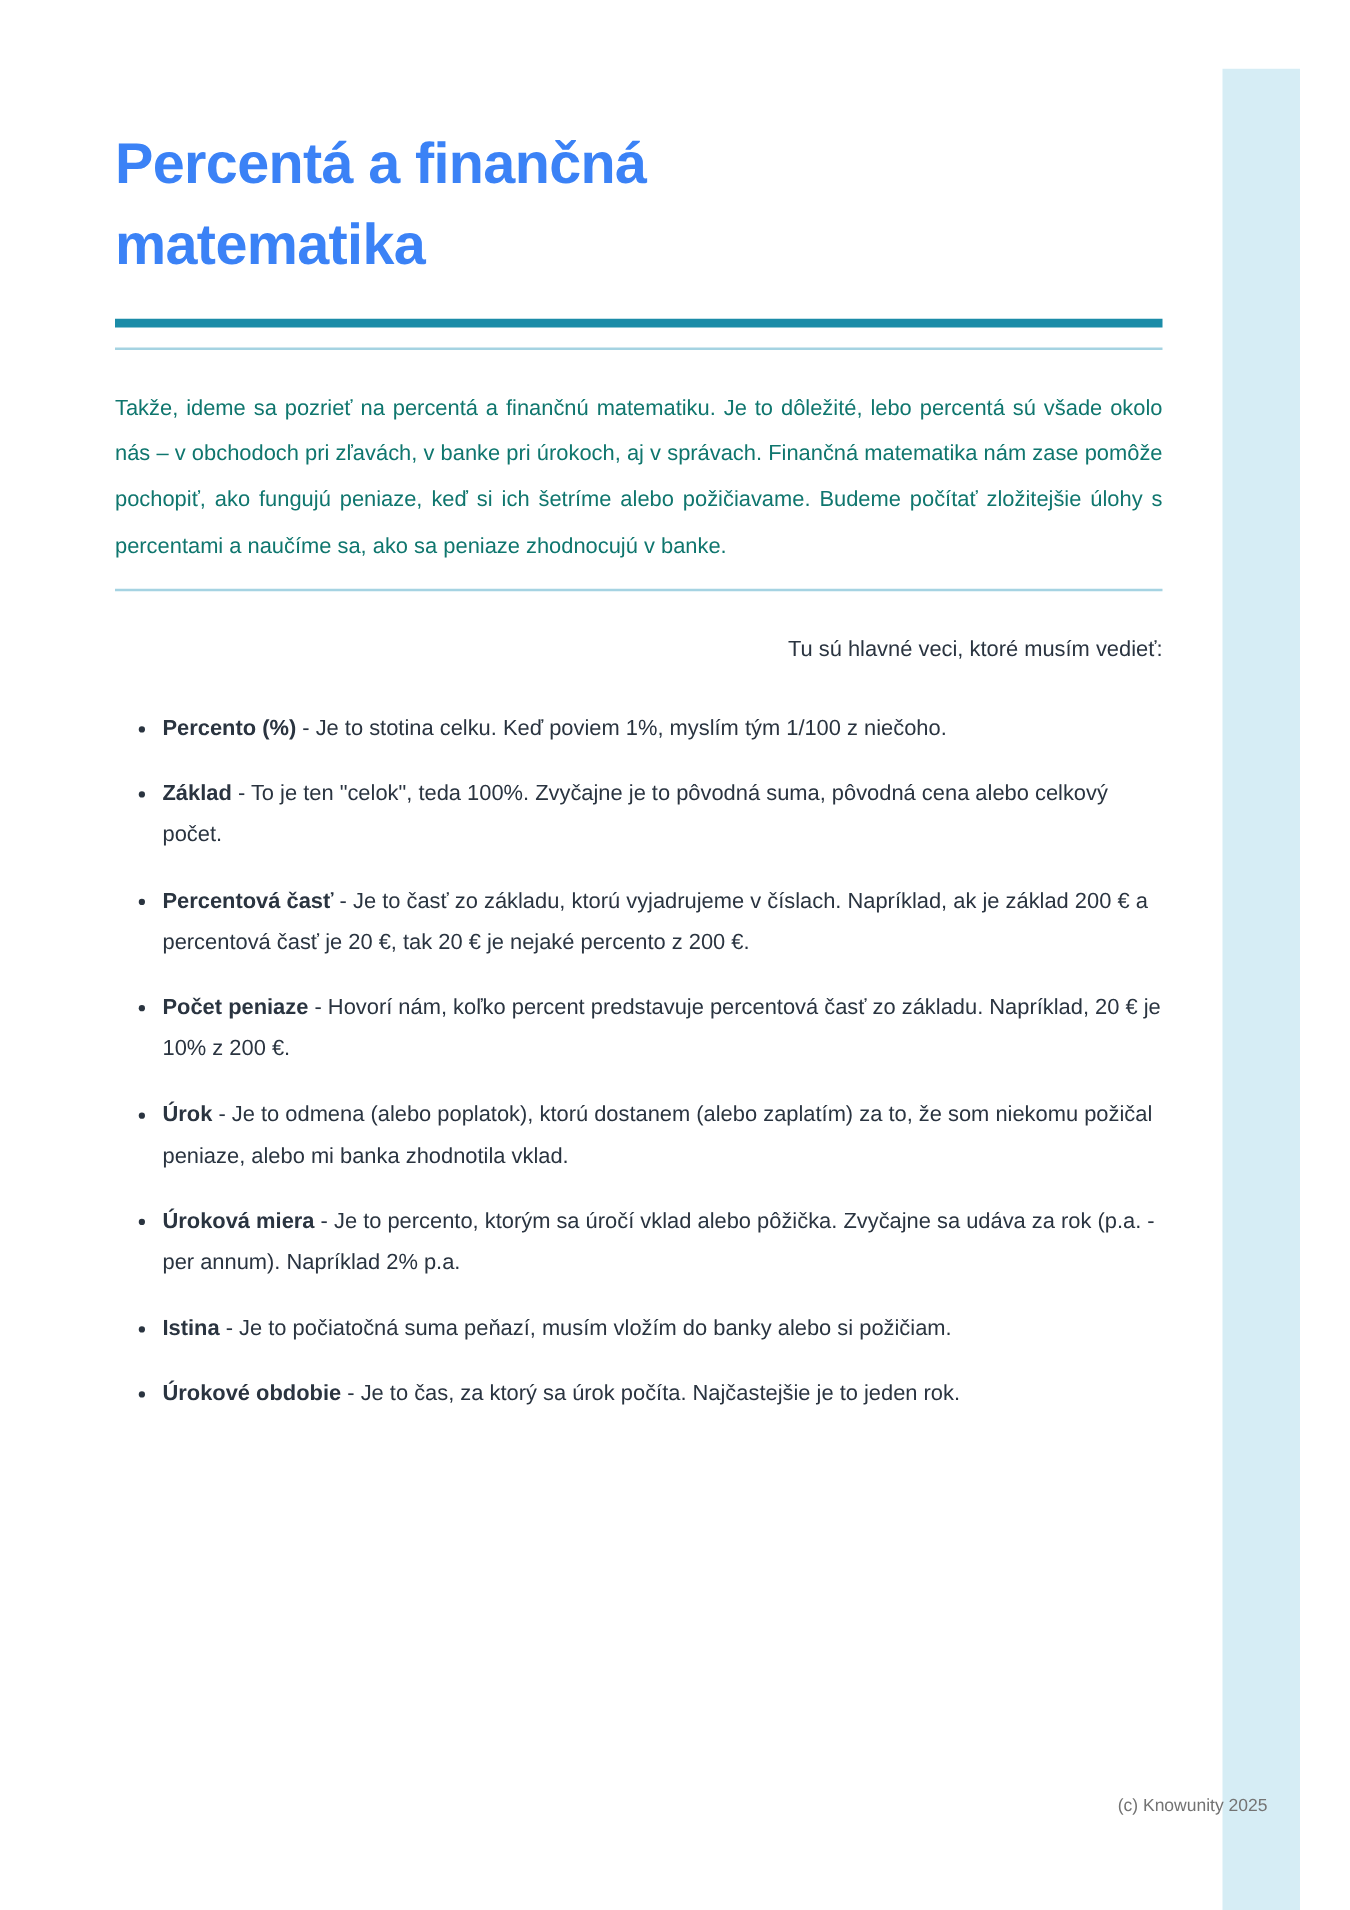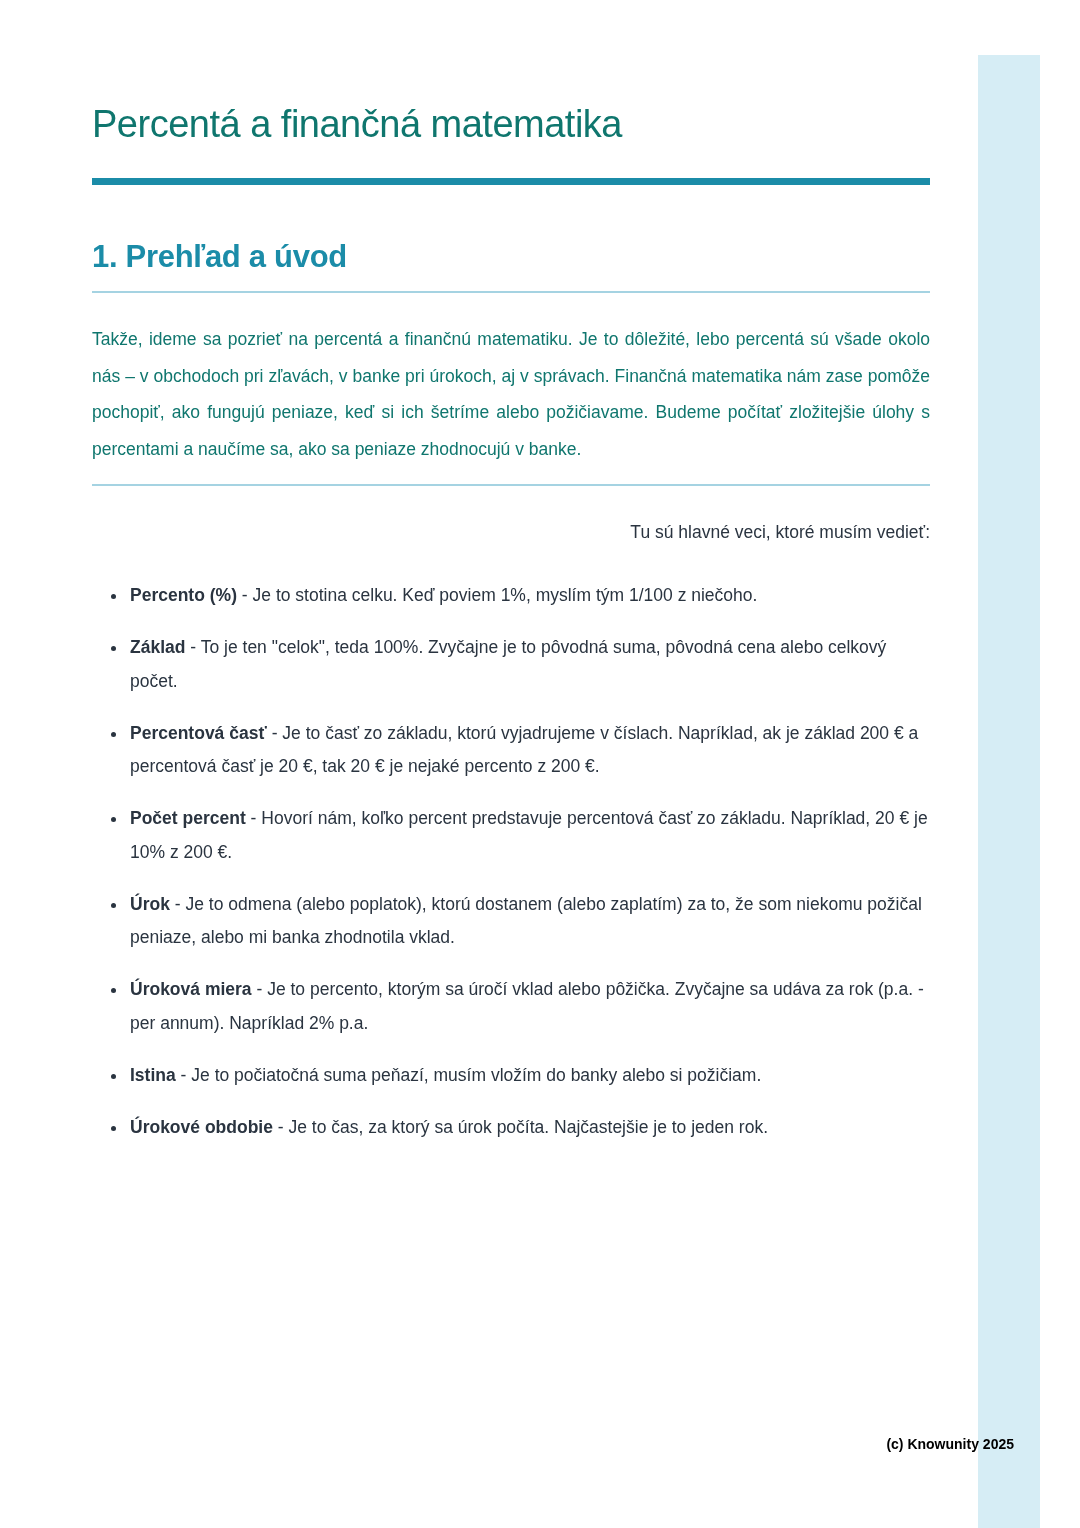--- a/index.html
+++ b/index.html
@@ -25,25 +25,25 @@
     position: absolute;
     left: 92px;
     top: 0;
     width: 838px;
     z-index: 2;
   }
   .doc-title {
     margin: 0;
     padding-top: 98px;
     max-width: 640px;
-    font-size: 38px;
+    font-size: 46px;
     line-height: 1.42;
-    font-weight: 400;
+    font-weight: 700;
     letter-spacing: -0.5px;
-    color: #0f766e;
+    color: #3b82f6;
   }
   .title-rule {
     height: 7px;
     background: #1b8ca8;
     margin-top: 26px;
     border: none;
   }
   .section-heading {
     margin: 0;
     padding-top: 54px;
@@ -83,59 +83,57 @@
     margin-bottom: 19px;
     padding-left: 2px;
     color: #2a3440;
   }
   .term { font-weight: 700; }
   .page-footer {
     position: absolute;
     top: 1436px;
     right: 66px;
     font-size: 14px;
-    color: #000000;
+    color: #737373;
     z-index: 3;
-    font-weight: bold;
   }
 </style>
 </head>
 <body>
 
 <div class="page">
 
   <div class="edge-strip"></div>
 
   <div class="content">
 
     <h1 class="doc-title">Percentá a finančná matematika</h1>
     <div class="title-rule"></div>
 
-    <h2 class="section-heading">1. Prehľad a úvod</h2>
     <div class="thin-rule"></div>
     <p class="body-paragraph">Takže, ideme sa pozrieť na percentá a finančnú matematiku. Je to dôležité, lebo percentá sú všade okolo nás – v obchodoch pri zľavách, v banke pri úrokoch, aj v správach. Finančná matematika nám zase pomôže pochopiť, ako fungujú peniaze, keď si ich šetríme alebo požičiavame. Budeme počítať zložitejšie úlohy s percentami a naučíme sa, ako sa peniaze zhodnocujú v banke.</p>
 
     <div class="thin-rule"></div>
     <p class="list-intro">Tu sú hlavné veci, ktoré musím vedieť:</p>
 
     <ul class="defs-list">
       <li>
         <span class="term">Percento (%)</span>
         <span>- Je to stotina celku. Keď poviem 1%, myslím tým 1/100 z niečoho.</span>
       </li>
       <li>
         <span class="term">Základ</span>
         <span>- To je ten "celok", teda 100%. Zvyčajne je to pôvodná suma, pôvodná cena alebo celkový počet.</span>
       </li>
       <li>
         <span class="term">Percentová časť</span>
         <span>- Je to časť zo základu, ktorú vyjadrujeme v číslach. Napríklad, ak je základ 200 € a percentová časť je 20 €, tak 20 € je nejaké percento z 200 €.</span>
       </li>
       <li>
-        <span class="term">Počet percent</span>
+        <span class="term">Počet peniaze</span>
         <span>- Hovorí nám, koľko percent predstavuje percentová časť zo základu. Napríklad, 20 € je 10% z 200 €.</span>
       </li>
       <li>
         <span class="term">Úrok</span>
         <span>- Je to odmena (alebo poplatok), ktorú dostanem (alebo zaplatím) za to, že som niekomu požičal peniaze, alebo mi banka zhodnotila vklad.</span>
       </li>
       <li>
         <span class="term">Úroková miera</span>
         <span>- Je to percento, ktorým sa úročí vklad alebo pôžička. Zvyčajne sa udáva za rok (p.a. - per annum). Napríklad 2% p.a.</span>
       </li>

